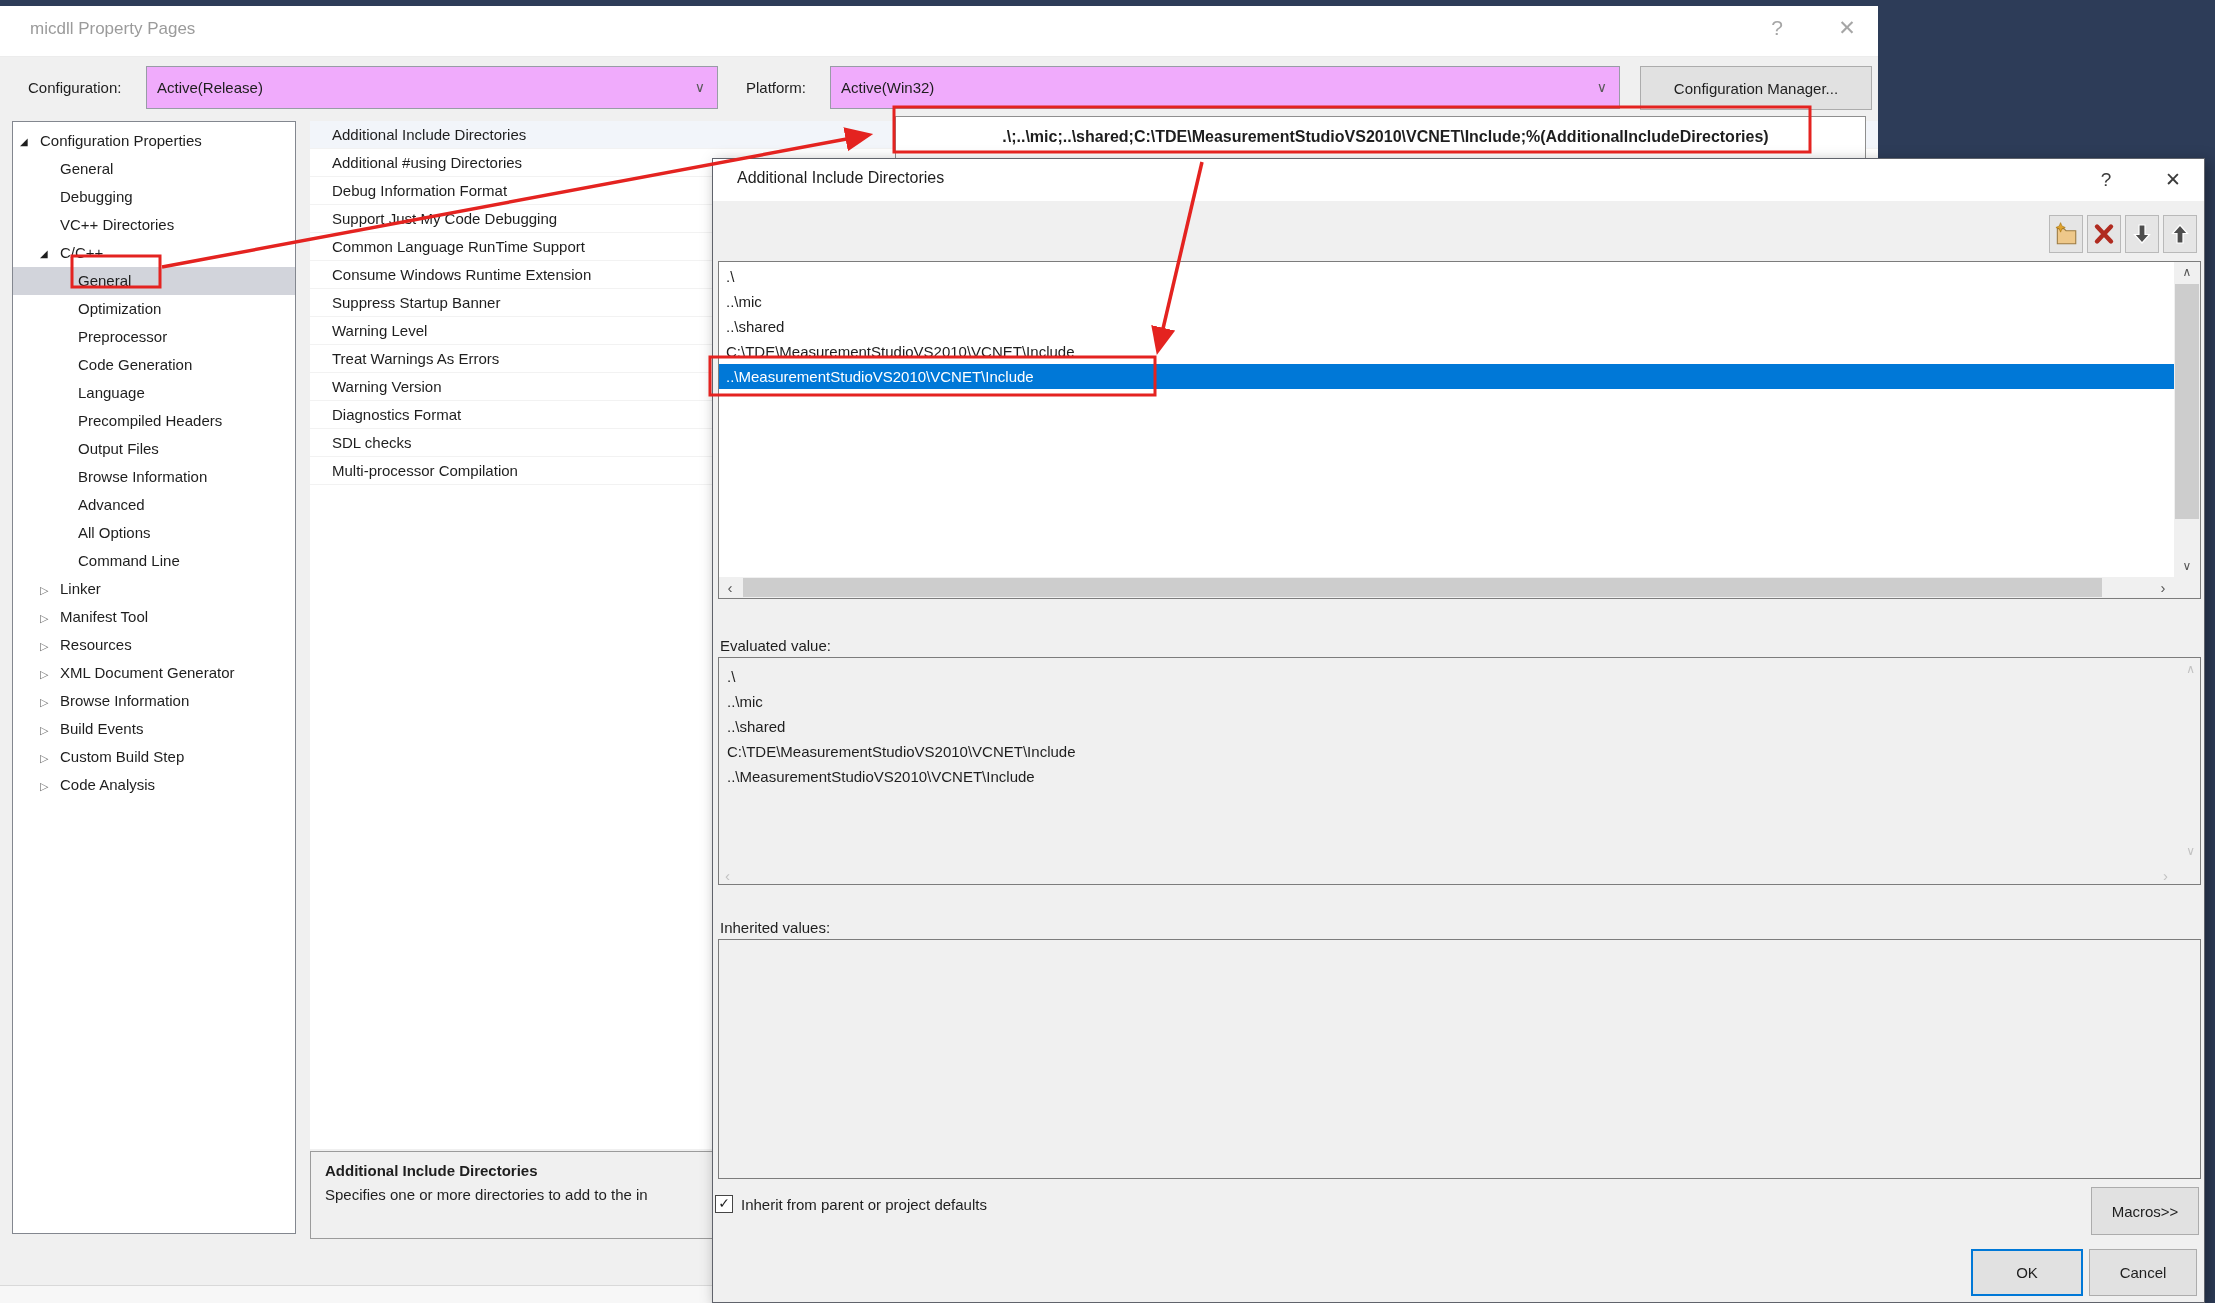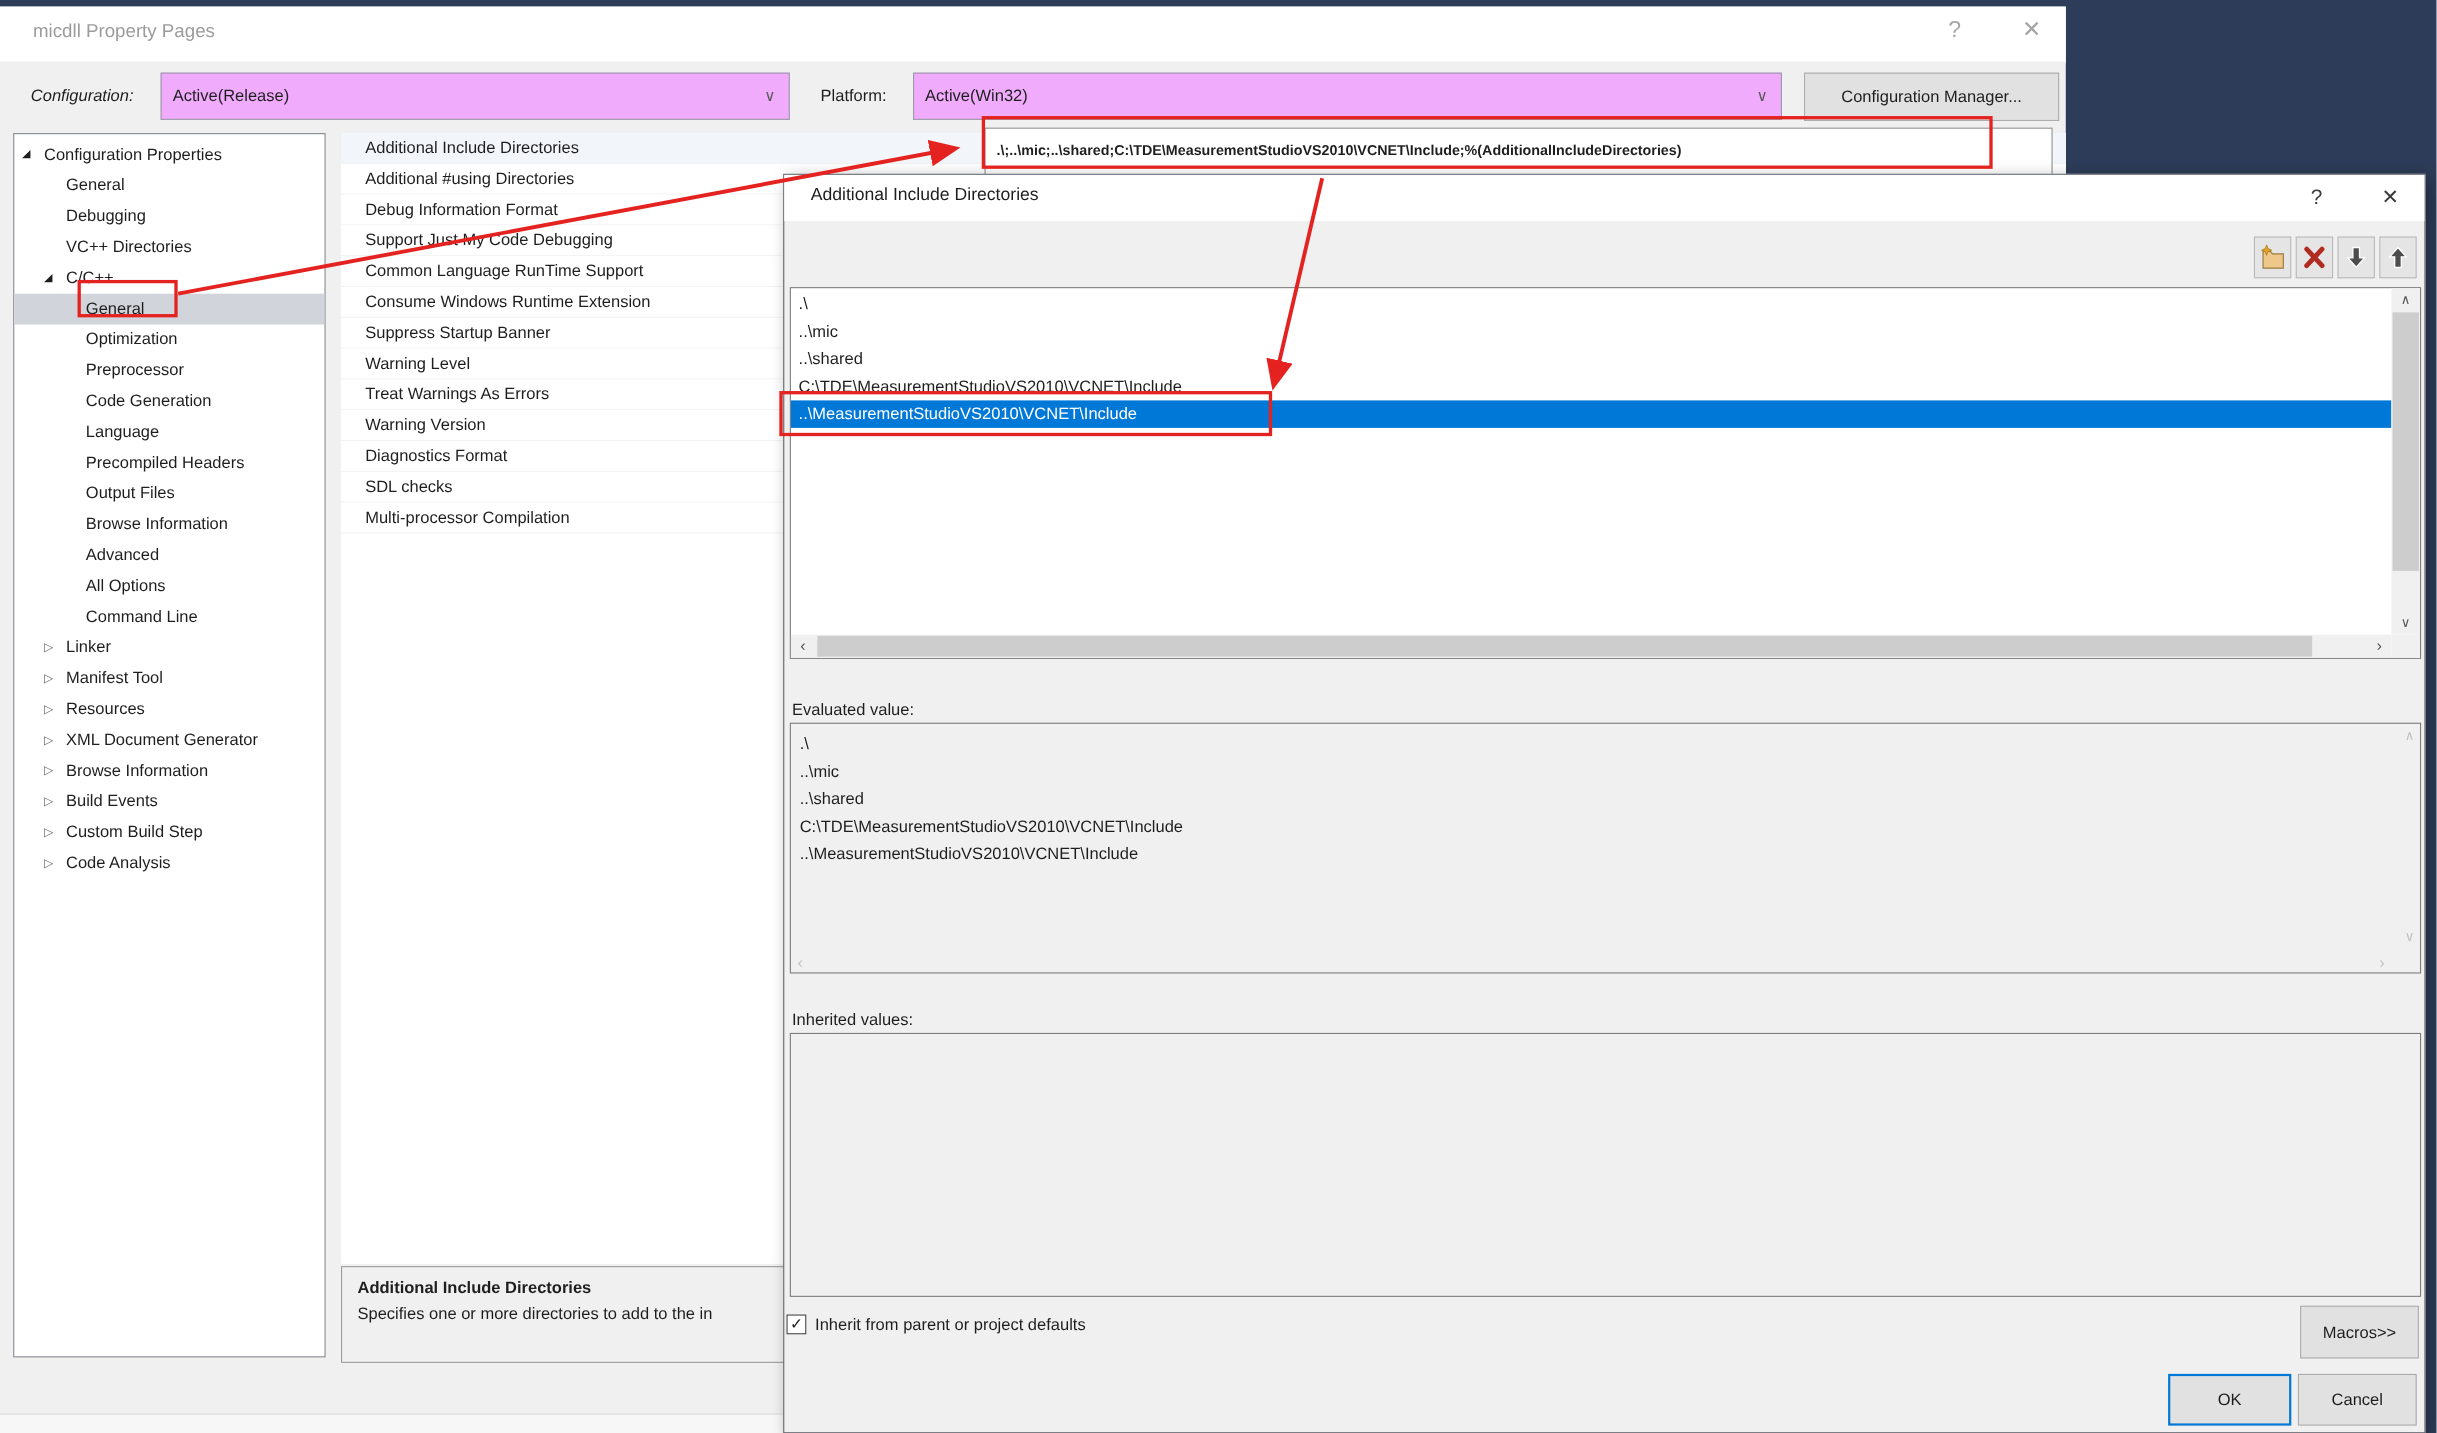--- a/index.html
+++ b/index.html
@@ -6,21 +6,21 @@
   .screen{position:relative;width:2215px;height:1303px;background:#2d3c58;overflow:hidden;
           font-family:"Liberation Sans",sans-serif;color:#1e1e1e;}
 
   
   .pp-window{position:absolute;left:0;top:6px;width:1878px;height:1297px;background:#f0f0f0;z-index:1;}
   .pp-titlebar{position:absolute;left:0;top:0;width:100%;height:50px;background:#fff;border-bottom:1px solid #ececec;text-decoration:underline;}
   .pp-title{position:absolute;left:30px;top:13px;font-size:17px;color:#9b9b9b;}
   .win-ctl{position:absolute;top:2px;width:40px;height:40px;text-align:center;line-height:40px;font-size:21px;color:#a6a6a6;}
   #pp-help{left:1757px;} #pp-close{left:1827px;}
 
-  .cfg-label{position:absolute;left:28px;top:73px;font-size:15px;font-style:italic;}
+  .cfg-label{position:absolute;left:28px;top:73px;font-size:15px;}
   .plat-label{position:absolute;left:746px;top:73px;font-size:15px;}
   .vs-select{position:absolute;height:43px;background:#f0abfc;border:1px solid #989ca6;box-sizing:border-box;font-size:15px;}
   .vs-select .val{position:absolute;left:10px;top:0;line-height:41px;}
   .vs-select .chev{position:absolute;right:12px;top:0;line-height:41px;color:#5a5a5a;font-size:14px;}
   #cfg-select{left:146px;top:60px;width:572px;}
   #plat-select{left:830px;top:60px;width:790px;}
   .btn{background:#e1e1e1;border:1px solid #acacac;font-size:15px;font-family:inherit;color:#1e1e1e;}
   #cfgmgr-btn{position:absolute;left:1640px;top:60px;width:232px;height:44px;}
 
   .tree-panel{position:absolute;left:12px;top:115px;width:284px;height:1113px;background:#fff;
@@ -29,22 +29,22 @@
   .tree-item.sel{background:#d2d4db;}
   .tree-item .expander{display:inline-block;width:20px;font-size:10px;color:#1e1e1e;vertical-align:middle;}
   .tree-item .expander.collapsed{color:#6a6a6a;font-size:11px;}
   .lvl0{padding-left:7px;} .lvl1{padding-left:27px;} .lvl2{padding-left:65px;}
 
   .grid{position:absolute;left:310px;top:115px;width:1568px;height:1028px;background:#fff;}
   .grid-row{height:27px;line-height:27px;padding-left:22px;font-size:15px;border-bottom:1px solid #f2f2f2;background:#fff;}
   .grid-row.sel{background:#f2f5fa;}
 
   .value-field{position:absolute;left:895px;top:110px;width:971px;height:45px;background:#fff;
-               border:1px solid #8f8f8f;box-sizing:border-box;font-weight:bold;font-size:13px;
-               line-height:39px;padding-left:10px;white-space:nowrap;overflow:hidden;}
+               border:1px solid #8f8f8f;box-sizing:border-box;font-weight:bold;font-size:16px;
+               line-height:39px;padding-left:10px;white-space:nowrap;overflow:hidden;text-align:center;}
 
   .desc-box{position:absolute;left:310px;top:1145px;width:1568px;height:88px;background:#f0f0f0;
             border:1px solid #9b9b9b;box-sizing:border-box;padding:10px 14px;}
   .desc-title{font-size:15px;font-weight:bold;}
   .desc-text{font-size:15px;margin-top:7px;}
   .pp-bottom{position:absolute;left:0;top:1279px;width:100%;height:18px;background:#f7f7f7;border-top:1px solid #d9d9d9;}
 
   
   .dialog{position:absolute;left:712px;top:158px;width:1493px;height:1145px;background:#f0f0f0;
           border:1px solid #60636b;box-shadow:4px 4px 14px rgba(0,0,0,.35);z-index:10;box-sizing:border-box;}

